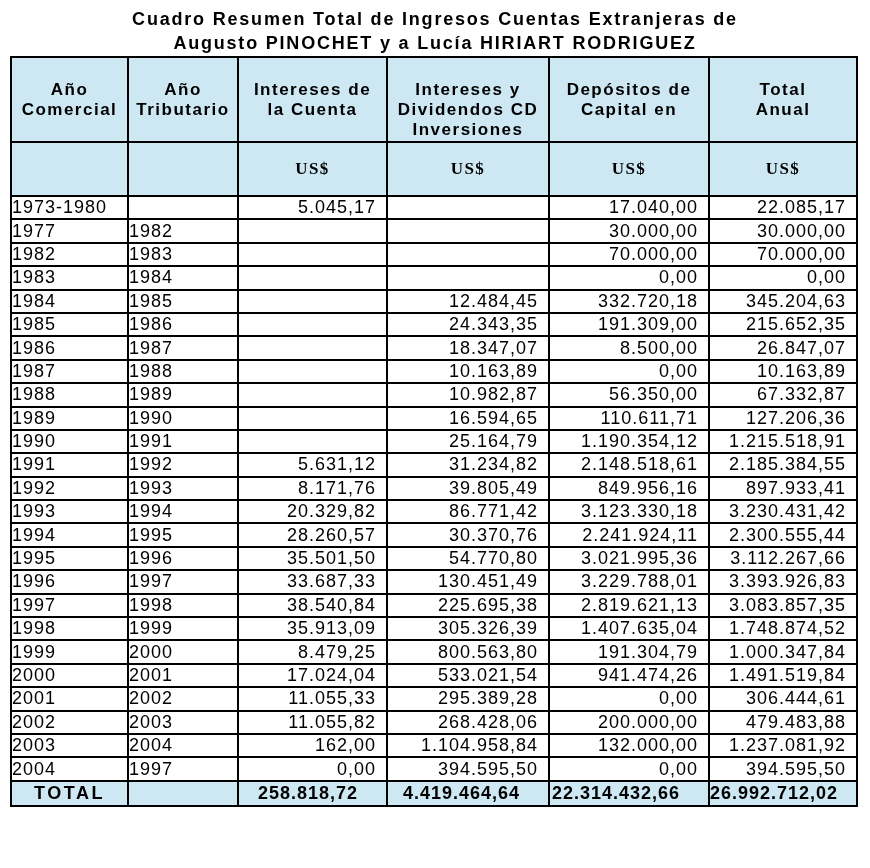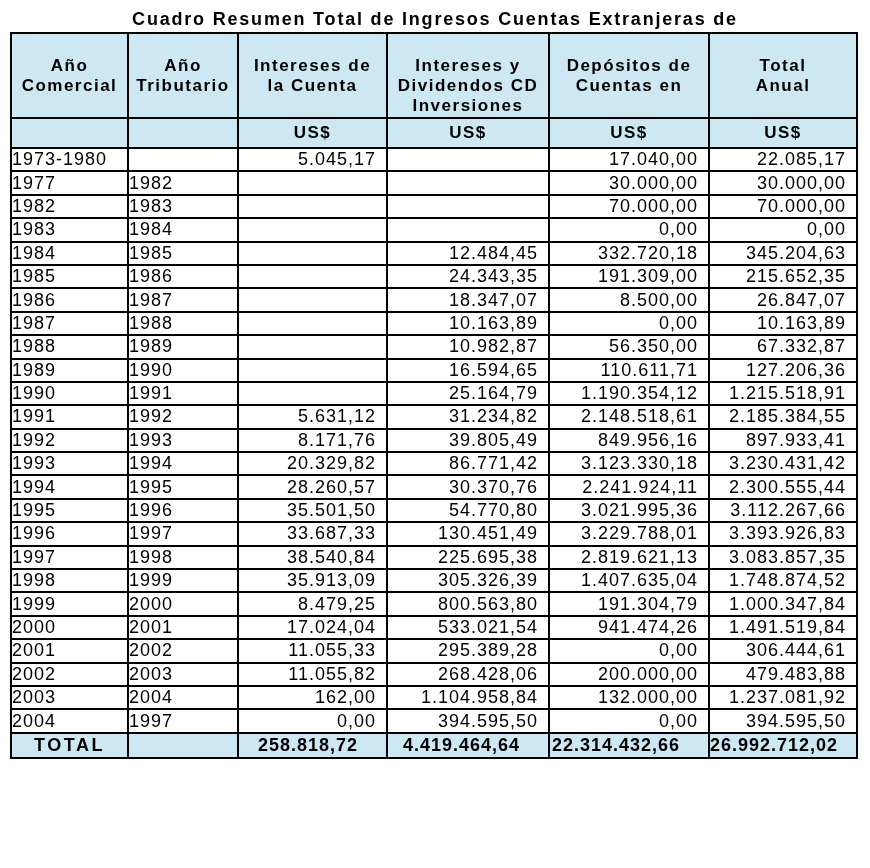--- a/index.html
+++ b/index.html
@@ -51,21 +51,22 @@
   }
   thead th.unit {
     background: #cde8f2;
     font-weight: bold;
     font-size: 17px;
     letter-spacing: 1.5px;
     text-align: center;
     vertical-align: middle;
     height: 20px;
     box-sizing: border-box;
-    padding: 4px;
+    padding: 16px;
+    font-family: Liberation Serif, serif;
   }
   tbody td {
     background: #ffffff;
     font-size: 18px;
     letter-spacing: 1px;
     height: 23.4px;
     box-sizing: border-box;
     padding: 0;
     vertical-align: middle;
   }
@@ -82,20 +83,21 @@
     vertical-align: middle;
   }
   tfoot td.label { text-align: center; letter-spacing: 2.5px; }
   tfoot td.num   { text-align: right; padding-right: 28px; }
 </style>
 </head>
 <body>
 
 <div class="doc-title">
   <div>Cuadro Resumen Total de Ingresos Cuentas Extranjeras de</div>
+  <div>Augusto PINOCHET y a Lucía HIRIART RODRIGUEZ</div>
 </div>
 
 <table class="summary">
   <colgroup>
     <col class="c1">
       <col class="c2">
       <col class="c3">
       <col class="c4">
       <col class="c5">
       <col class="c6">
@@ -105,21 +107,21 @@
       <th class="main">Año
 Comercial</th>
       <th class="main">Año
 Tributario</th>
       <th class="main">Intereses de
 la Cuenta</th>
       <th class="main">Intereses y
 Dividendos CD
 Inversiones</th>
       <th class="main">Depósitos de
-Cuentas en</th>
+Capital en</th>
       <th class="main">Total
 Anual</th>
     </tr>
     <tr>
       <th class="unit"></th>
       <th class="unit"></th>
       <th class="unit">US$</th>
       <th class="unit">US$</th>
       <th class="unit">US$</th>
       <th class="unit">US$</th>

